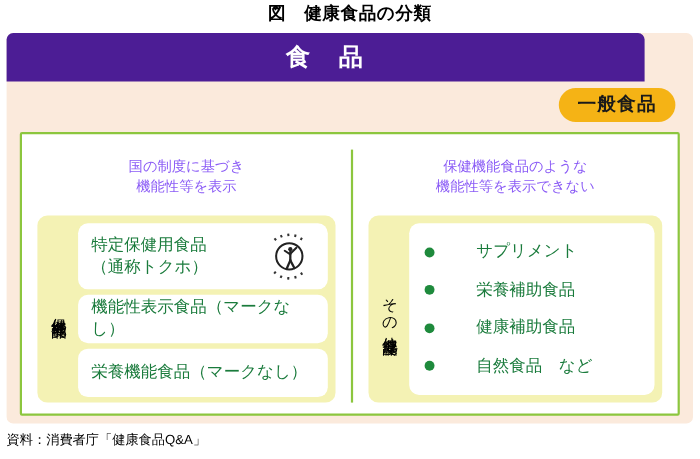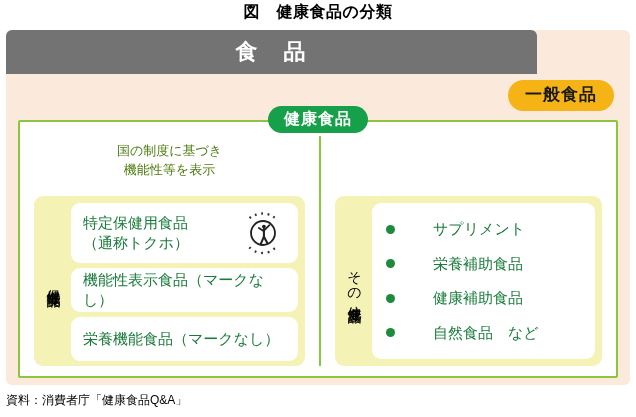--- a/index.html
+++ b/index.html
@@ -41,23 +41,23 @@
     background: #FBEADC;
     border-radius: 6px;
     box-sizing: border-box;
   }
 
   
   #food-header {
     position: absolute;
     left: 0;
     top: 0;
-    width: 531px;
+    width: 580px;
     height: 44px;
-    background: #737373;
+    background: #4c1d95;
     border-radius: 6px 6px 0 0;
     display: flex;
     align-items: center;
     justify-content: center;
   }
   #food-header .band-label {
     color: #ffffff;
     font-size: 22px;
     font-weight: 700;
     letter-spacing: 2px;
@@ -128,21 +128,21 @@
     box-sizing: border-box;
   }
   #column-left  { left: 0;     width: 299px; }
   #column-right { left: 301px; width: 295px; }
 
   .column-caption {
     margin-top: 20px;
     text-align: center;
     font-size: 13px;
     line-height: 1.45;
-    color: #4d7c0f;
+    color: #8b5cf6;
     white-space: pre-line;
   }
 
   
   .group-panel {
     position: absolute;
     left: 14px;
     right: 14px;
     top: 74px;
     bottom: 10px;
@@ -256,21 +256,20 @@
 <div id="food-panel">
 
   <div id="food-header">
     <span class="band-label">食　品</span>
   </div>
 
   <div id="general-food-badge">一般食品</div>
 
   <div id="health-food-box">
 
-    <div id="health-food-badge">健康食品</div>
 
     <div id="column-divider"></div>
 
     <div class="column" id="column-left">
 
       <div class="column-caption">国の制度に基づき
 機能性等を表示</div>
 
       <div class="group-panel">
 
@@ -315,20 +314,22 @@
           <div class="item-card" id="item-card-nutrient">
             <span class="item-label">栄養機能食品（マークなし）</span>
           </div>
 
         </div>
       </div>
     </div>
 
     <div class="column" id="column-right">
 
+      <div class="column-caption">保健機能食品のような
+機能性等を表示できない</div>
 
       <div class="group-panel">
 
         <div class="vertical-label">その他健康食品</div>
 
         <div class="panel-items">
           <div id="other-health-card">
 
             <div class="bullet-row">
               <span class="bullet-dot"></span>

